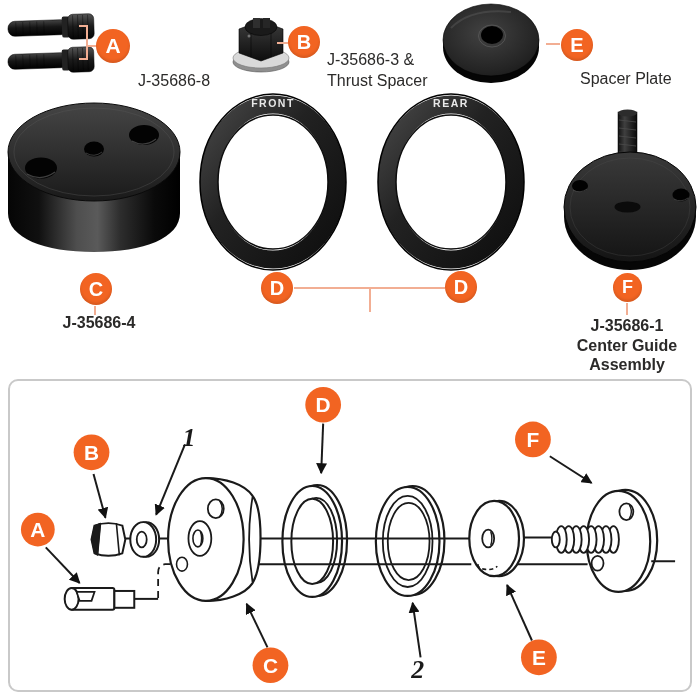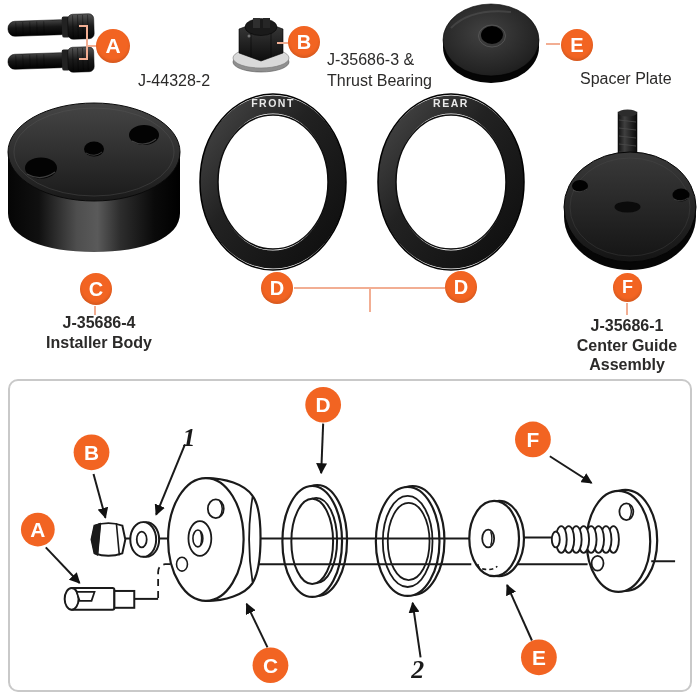--- a/index.html
+++ b/index.html
@@ -72,21 +72,21 @@
         </g>
     </g>
   </svg>
   <div class="conn" style="left:86px;top:26px;width:2px;height:34px"></div>
   <div class="conn" style="left:79px;top:25px;width:9px;height:2px"></div>
   <div class="conn" style="left:79px;top:58px;width:9px;height:2px"></div>
   <div class="conn" style="left:86px;top:45px;width:12px;height:2px"></div>
   <div class="badge" style="left:96px;top:29px;width:34px;height:34px;font-size:21px">
     <span>A</span>
   </div>
-  <div class="lbl" style="left:138px;top:38px">J-44328-2</div>
+  <div class="lbl" style="left:138px;top:38px">J-35686-8</div>
 
   <svg class="abs" style="left:230px;top:8px" width="62" height="66" viewBox="0 0 62 66">
     <defs>
       <linearGradient id="gNut" x1="0" y1="0" x2="0" y2="1">
         <stop offset="0" stop-color="#3c3c3c"></stop>
           <stop offset="1" stop-color="#0d0d0d"></stop>
       </linearGradient>
     </defs>
     <ellipse cx="31" cy="54" rx="28" ry="10" fill="#8f8f8f" stroke="#555" stroke-width=".6"></ellipse>
     <ellipse cx="31" cy="50" rx="28" ry="10" fill="#d9d9d9" stroke="#777" stroke-width=".6"></ellipse>
@@ -97,21 +97,21 @@
     <rect x="23" y="10" width="7" height="10" fill="#2f2f2f"></rect>
     <rect x="33" y="10" width="7" height="10" fill="#262626"></rect>
     <circle cx="19" cy="28" r="1.5" fill="#bbb" opacity=".5"></circle>
   </svg>
   <div class="conn" style="left:277px;top:42px;width:12px;height:2px"></div>
   <div class="badge" style="left:288px;top:26px">
     <span>B</span>
   </div>
   <div class="lbl" style="left:327px;top:17px">
     <div>J-35686-3 &amp;</div>
-    <div>Thrust Bearing</div>
+    <div>Thrust Spacer</div>
   </div>
 
   <svg class="abs" style="left:441px;top:0" width="102" height="86" viewBox="0 0 102 86">
     <defs>
       <radialGradient id="gPlate" cx=".45" cy=".4" r=".75">
         <stop offset="0" stop-color="#424242"></stop>
           <stop offset=".7" stop-color="#242424"></stop>
           <stop offset="1" stop-color="#141414"></stop>
       </radialGradient>
     </defs>
@@ -209,21 +209,20 @@
     <ellipse cx="119" cy="89" rx="8.5" ry="6.5" fill="#020202"></ellipse>
     <path d="M112,93 Q119,97 126,92" stroke="#555" stroke-width=".8" fill="none" opacity=".8"></path>
   </svg>
 
   <div class="badge" style="left:80px;top:273px">
     <span>C</span>
   </div>
   <div class="conn" style="left:94px;top:306px;width:2px;height:9px"></div>
   <div class="col" style="left:24px;top:313px;width:150px">
     <div>J-35686-4</div>
-    <div>Installer Body</div>
   </div>
 
   <div class="badge" style="left:261px;top:272px">
     <span>D</span>
   </div>
   <div class="badge" style="left:445px;top:271px">
     <span>D</span>
   </div>
   <div class="conn" style="left:294px;top:287px;width:151px;height:2px"></div>
   <div class="conn" style="left:369px;top:289px;width:2px;height:23px"></div>

